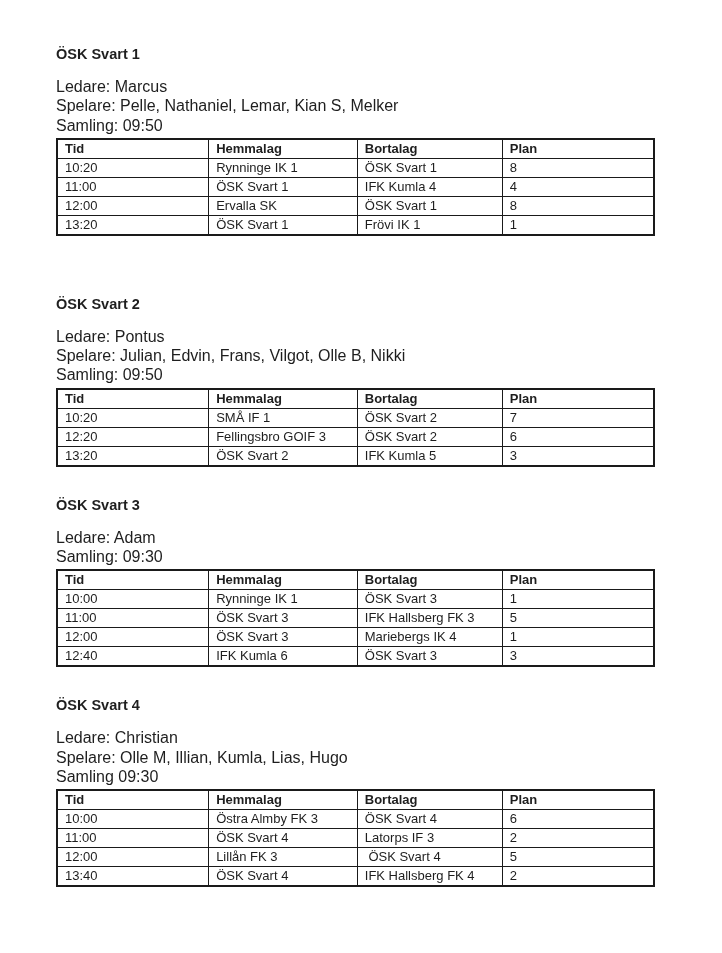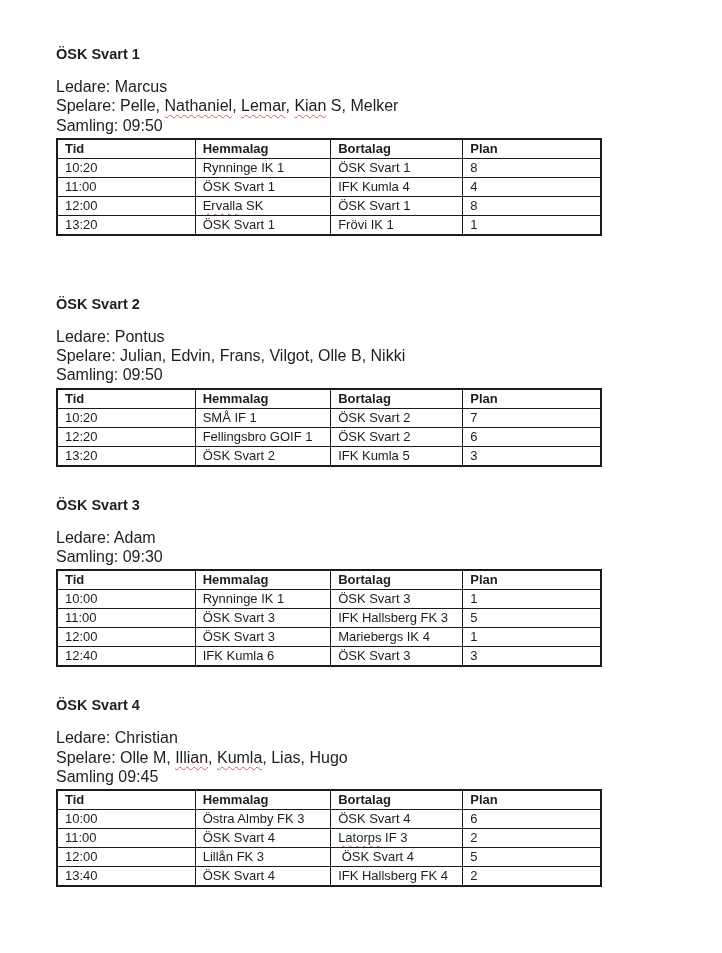--- a/index.html
+++ b/index.html
@@ -31,39 +31,38 @@
     line-height:17px;
   }
   .info-line{
     font-size:16px;
     line-height:19.3px;
     margin:0;
   }
   .schedule-table{
     border-collapse:collapse;
     table-layout:fixed;
-    width:546px;
+    width:599px;
     margin-top:3px;
     border:2px solid var(--border-color);
   }
   .schedule-table th,
   .schedule-table td{
     border:1px solid var(--border-color);
     font-size:13px;
     text-align:left;
     vertical-align:middle;
     padding:1px 7px;
     height:16.5px;
     line-height:16px;
     white-space:pre;
     overflow:hidden;
   }
   .schedule-table th{font-weight:700;}
   .sq{
-    text-decoration:underline;
     text-decoration-style:wavy;
     text-decoration-color:var(--squiggle-color);
     text-decoration-thickness:1px;
     text-underline-offset:3px;
     text-decoration-skip-ink:none;
   }
 </style>
 </head>
 <body>
 
@@ -140,21 +139,21 @@
       </thead>
       <tbody>
             <tr>
               <td>10:20</td>
               <td>SMÅ IF 1</td>
               <td>ÖSK Svart 2</td>
               <td>7</td>
             </tr>
             <tr>
               <td>12:20</td>
-              <td>Fellingsbro GOIF 1</td>
+              <td>Fellingsbro GOIF 3</td>
               <td>ÖSK Svart 2</td>
               <td>6</td>
             </tr>
             <tr>
               <td>13:20</td>
               <td>ÖSK Svart 2</td>
               <td>IFK Kumla 5</td>
               <td>3</td>
             </tr>
           </tbody>
@@ -206,21 +205,21 @@
               <td>3</td>
             </tr>
           </tbody>
     </table>
   </section>
 
   <section class="team-section">
     <h2 class="section-title">ÖSK Svart 4</h2>
     <p class="info-line">Ledare: Christian</p>
     <p class="info-line">Spelare: Olle M, <span class="sq">Illian</span>, <span class="sq">Kumla</span>, Lias, Hugo</p>
-    <p class="info-line">Samling 09:45</p>
+    <p class="info-line">Samling 09:30</p>
     <table class="schedule-table">
       <colgroup>
         <col style="width:25.4%">
             <col style="width:24.9%">
             <col style="width:24.3%">
             <col style="width:25.4%">
       </colgroup>
       <thead>
         <tr>
               <th>Tid</th>

